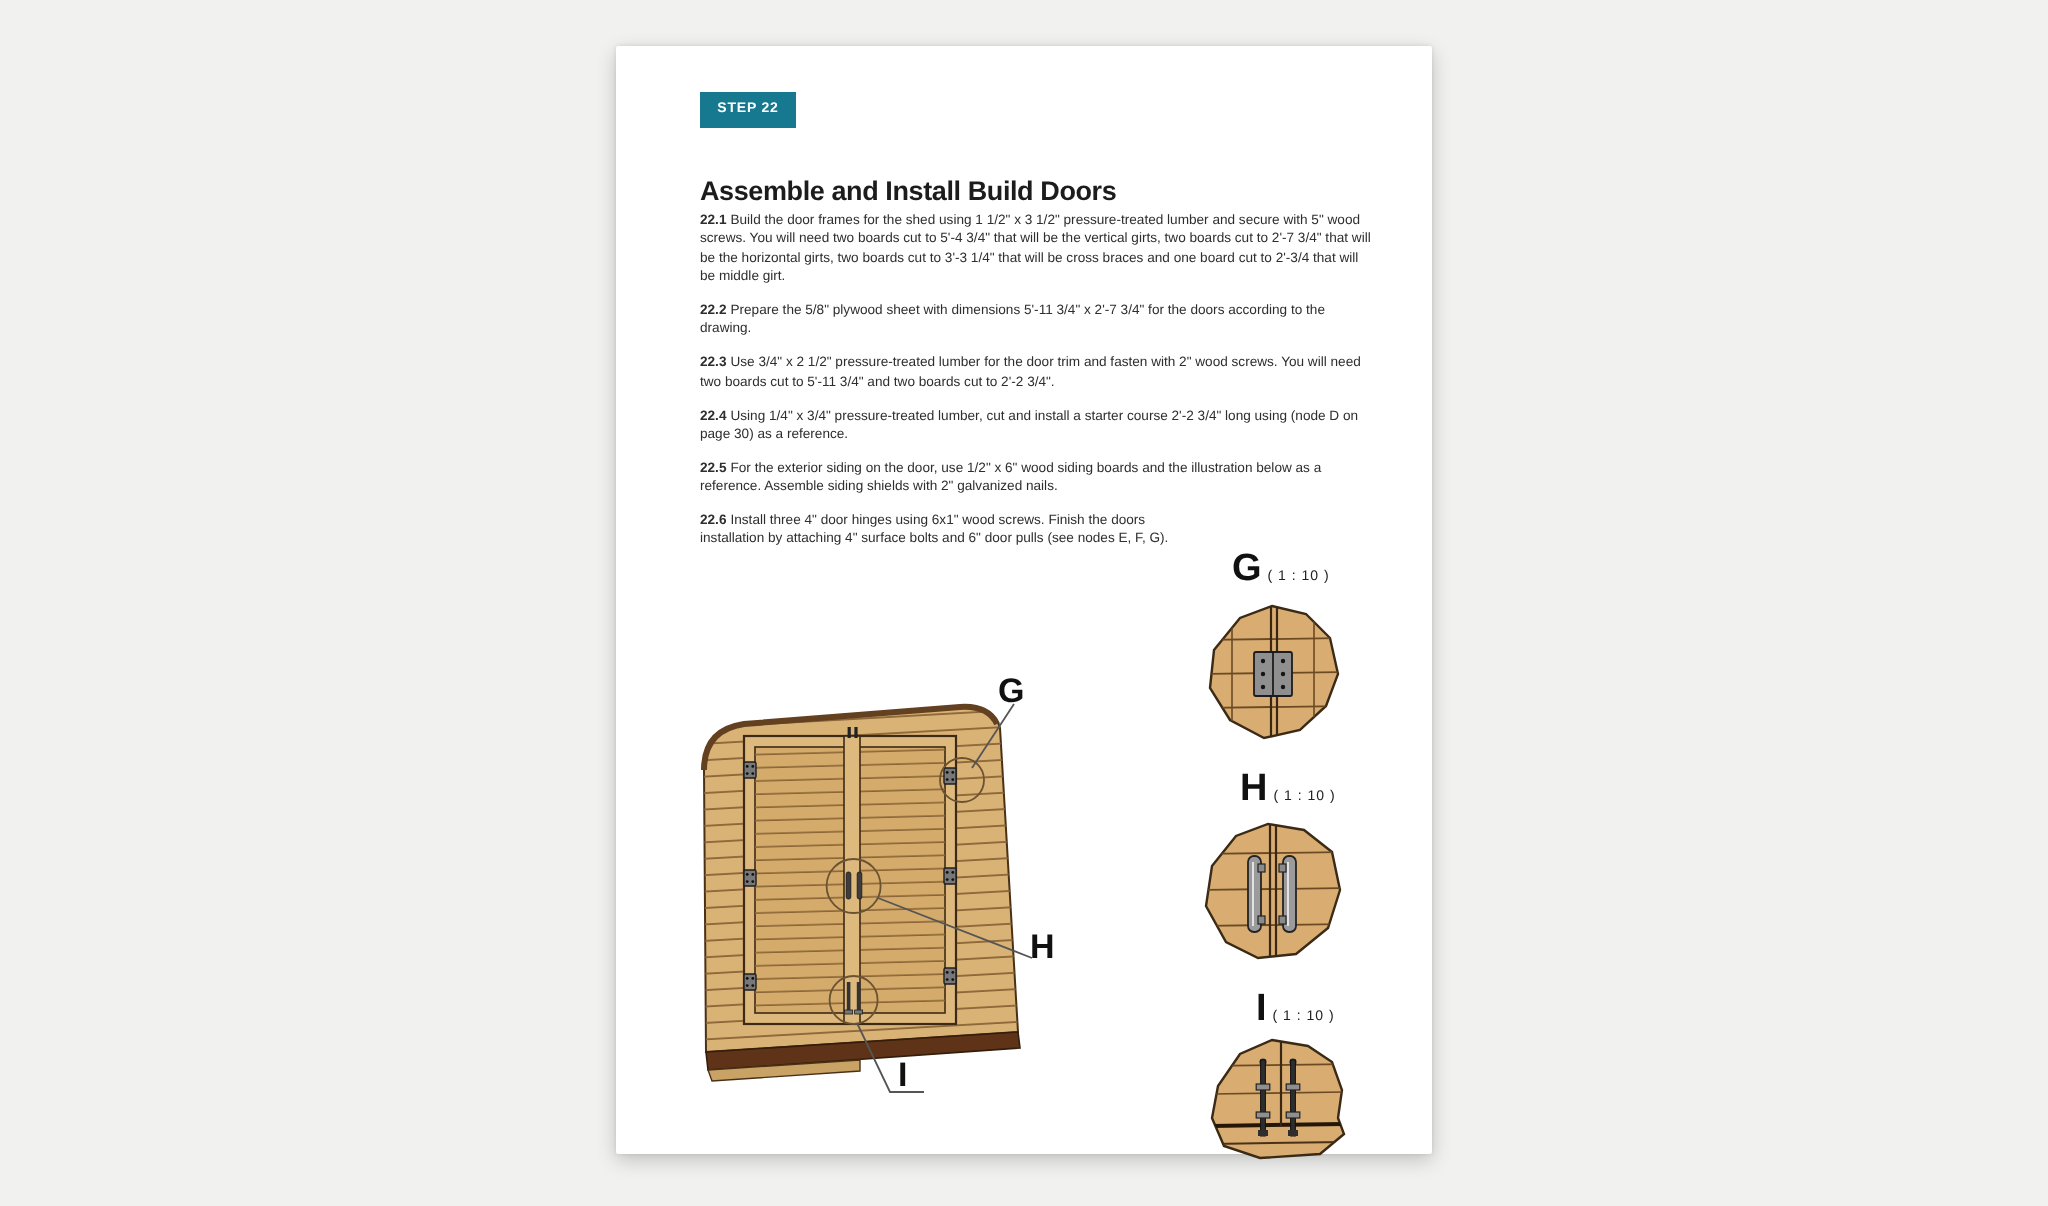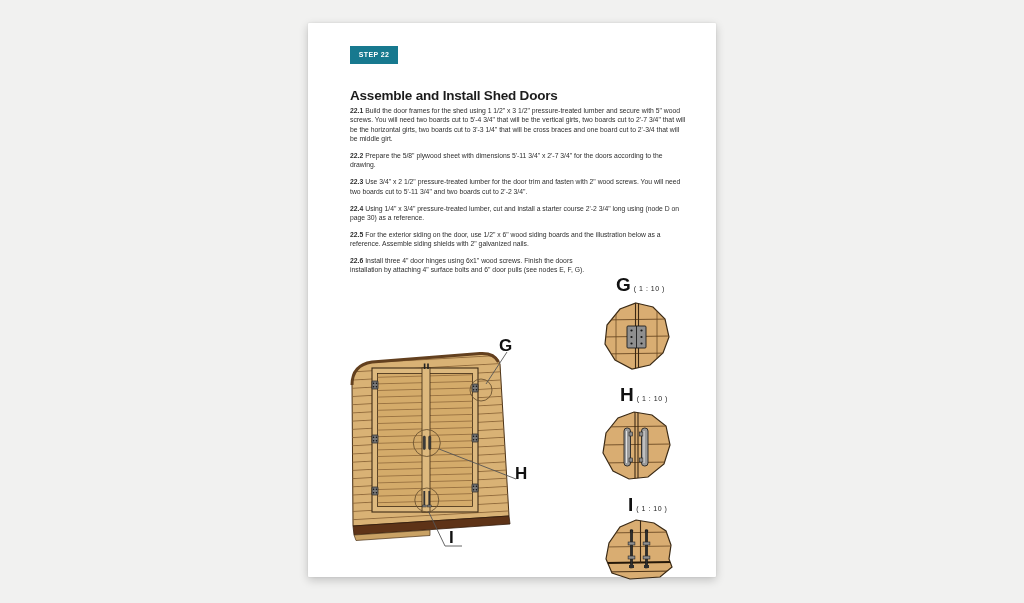--- a/index.html
+++ b/index.html
@@ -56,21 +56,21 @@
   .detail svg { display:block; margin-top:2px; }
 </style>
 </head>
 <body>
 
 <div class="canvas">
   <div class="page">
 
     <div class="step-badge">STEP 22</div>
 
-    <h1 class="page-title">Assemble and Install Shed Doors</h1>
+    <h1 class="page-title">Assemble and Install Build Doors</h1>
 
     <div class="paras">
       <p class="para">
         <span class="pnum">22.1</span><span>Build the door frames for the shed using 1 1/2" x 3 1/2" pressure-treated lumber and secure with 5" wood screws. You will need two boards cut to 5'-4 3/4" that will be the vertical girts, two boards cut to 2'-7 3/4" that will be the horizontal girts, two boards cut to 3'-3 1/4" that will be cross braces and one board cut to 2'-3/4 that will be middle girt.</span>
       </p>
       <p class="para">
         <span class="pnum">22.2</span><span>Prepare the 5/8" plywood sheet with dimensions 5'-11 3/4" x 2'-7 3/4" for the doors according to the drawing.</span>
       </p>
       <p class="para">
         <span class="pnum">22.3</span><span>Use 3/4" x 2 1/2" pressure-treated lumber for the door trim and fasten with 2" wood screws. You will need two boards cut to 5'-11 3/4" and two boards cut to 2'-2 3/4".</span>

